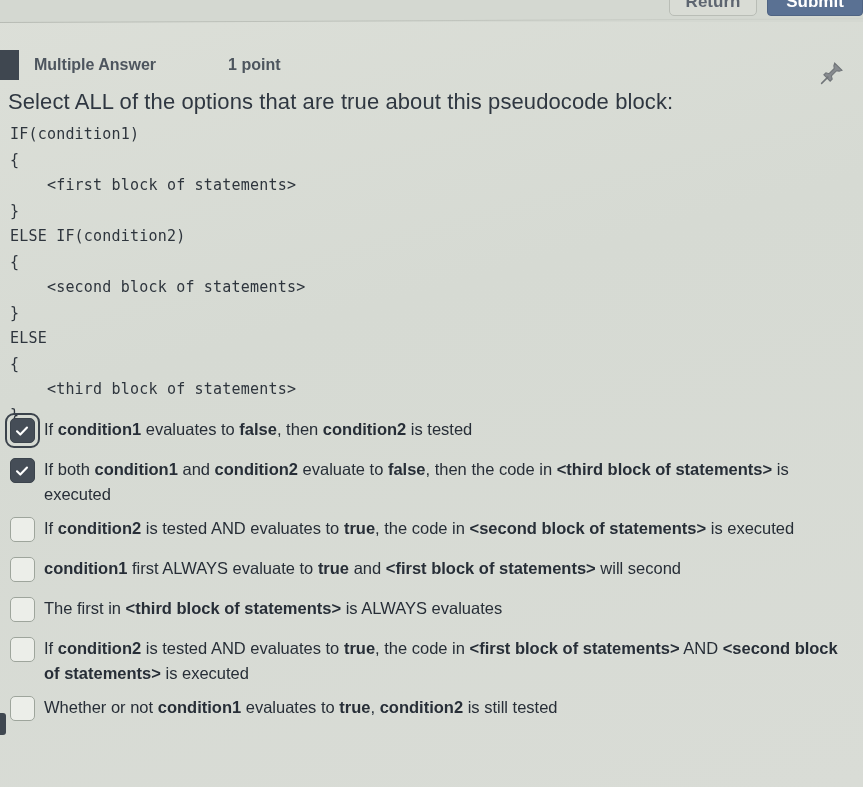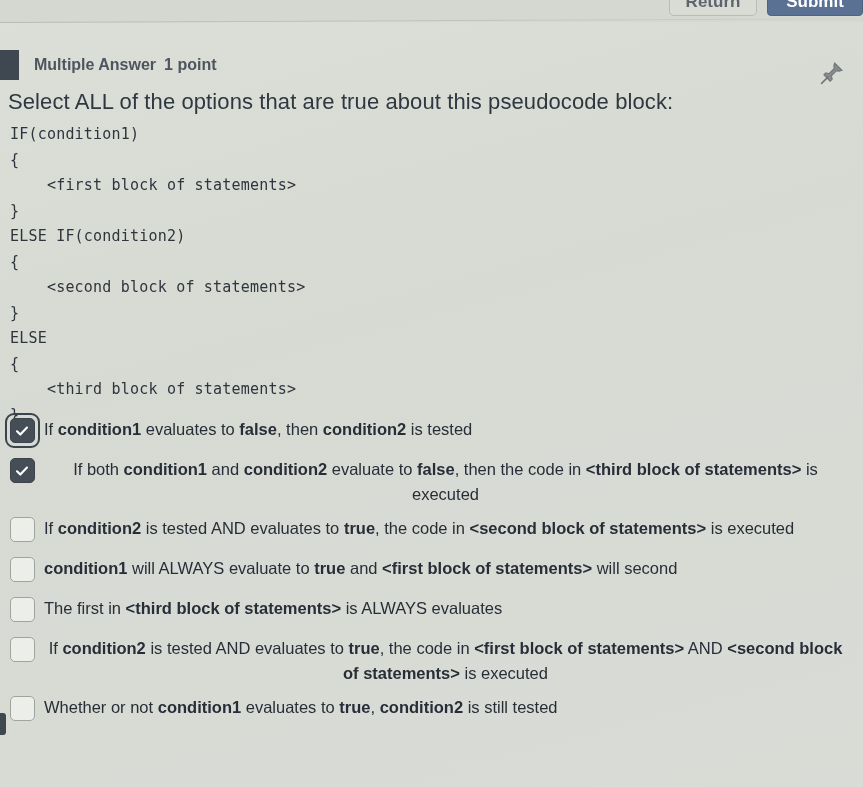--- a/index.html
+++ b/index.html
@@ -77,26 +77,26 @@
   .q-marker {
     width: 22px; height: 30px;
     background: #3f4750;
     margin-left: -3px;
     flex: none;
   }
   .q-meta {
     margin-left: 15px;
     display: flex;
     align-items: baseline;
-    gap: 8px;
+    gap: 32px;
     color: #4d555e;
     font-size: 16px;
     font-weight: 600;
   }
-  .q-meta .pts { font-weight: 600; }
+  .q-meta .pts { font-weight: 600; margin-left: 40px; }
 
   .pin-icon {
     position: absolute;
     top: 60px;
     right: 18px;
     width: 26px; height: 26px;
     opacity: .75;
   }
 
   
@@ -128,21 +128,20 @@
     position: absolute;
     top: 413px;
     left: 0;
     right: 0;
   }
   .option {
     display: flex;
     align-items: flex-start;
     min-height: 38px;
     padding: 3px 8px 3px 0;
-    text-align: center;
   }
   .option + .option { margin-top: 2px; }
 
   .cbwrap {
     flex: none;
     width: 44px;
     display: flex;
     justify-content: center;
     padding-top: 2px;
   }
@@ -255,21 +254,21 @@
       <div class="option">
         <div class="cbwrap">
           <div class="cb off"></div>
         </div>
         <div class="opt-text"><span>If </span><b>condition2</b><span> is tested AND evaluates to </span><b>true</b><span>, the code in </span><b>&lt;second block of statements&gt;</b><span> is executed</span></div>
       </div>
       <div class="option">
         <div class="cbwrap">
           <div class="cb off"></div>
         </div>
-        <div class="opt-text"><b>condition1</b><span> will ALWAYS evaluate to </span><b>true</b><span> and </span><b>&lt;first block of statements&gt;</b><span> will second</span></div>
+        <div class="opt-text"><b>condition1</b><span> first ALWAYS evaluate to </span><b>true</b><span> and </span><b>&lt;first block of statements&gt;</b><span> will second</span></div>
       </div>
       <div class="option">
         <div class="cbwrap">
           <div class="cb off"></div>
         </div>
         <div class="opt-text"><span>The first in </span><b>&lt;third block of statements&gt;</b><span> is ALWAYS evaluates</span></div>
       </div>
       <div class="option">
         <div class="cbwrap">
           <div class="cb off"></div>

